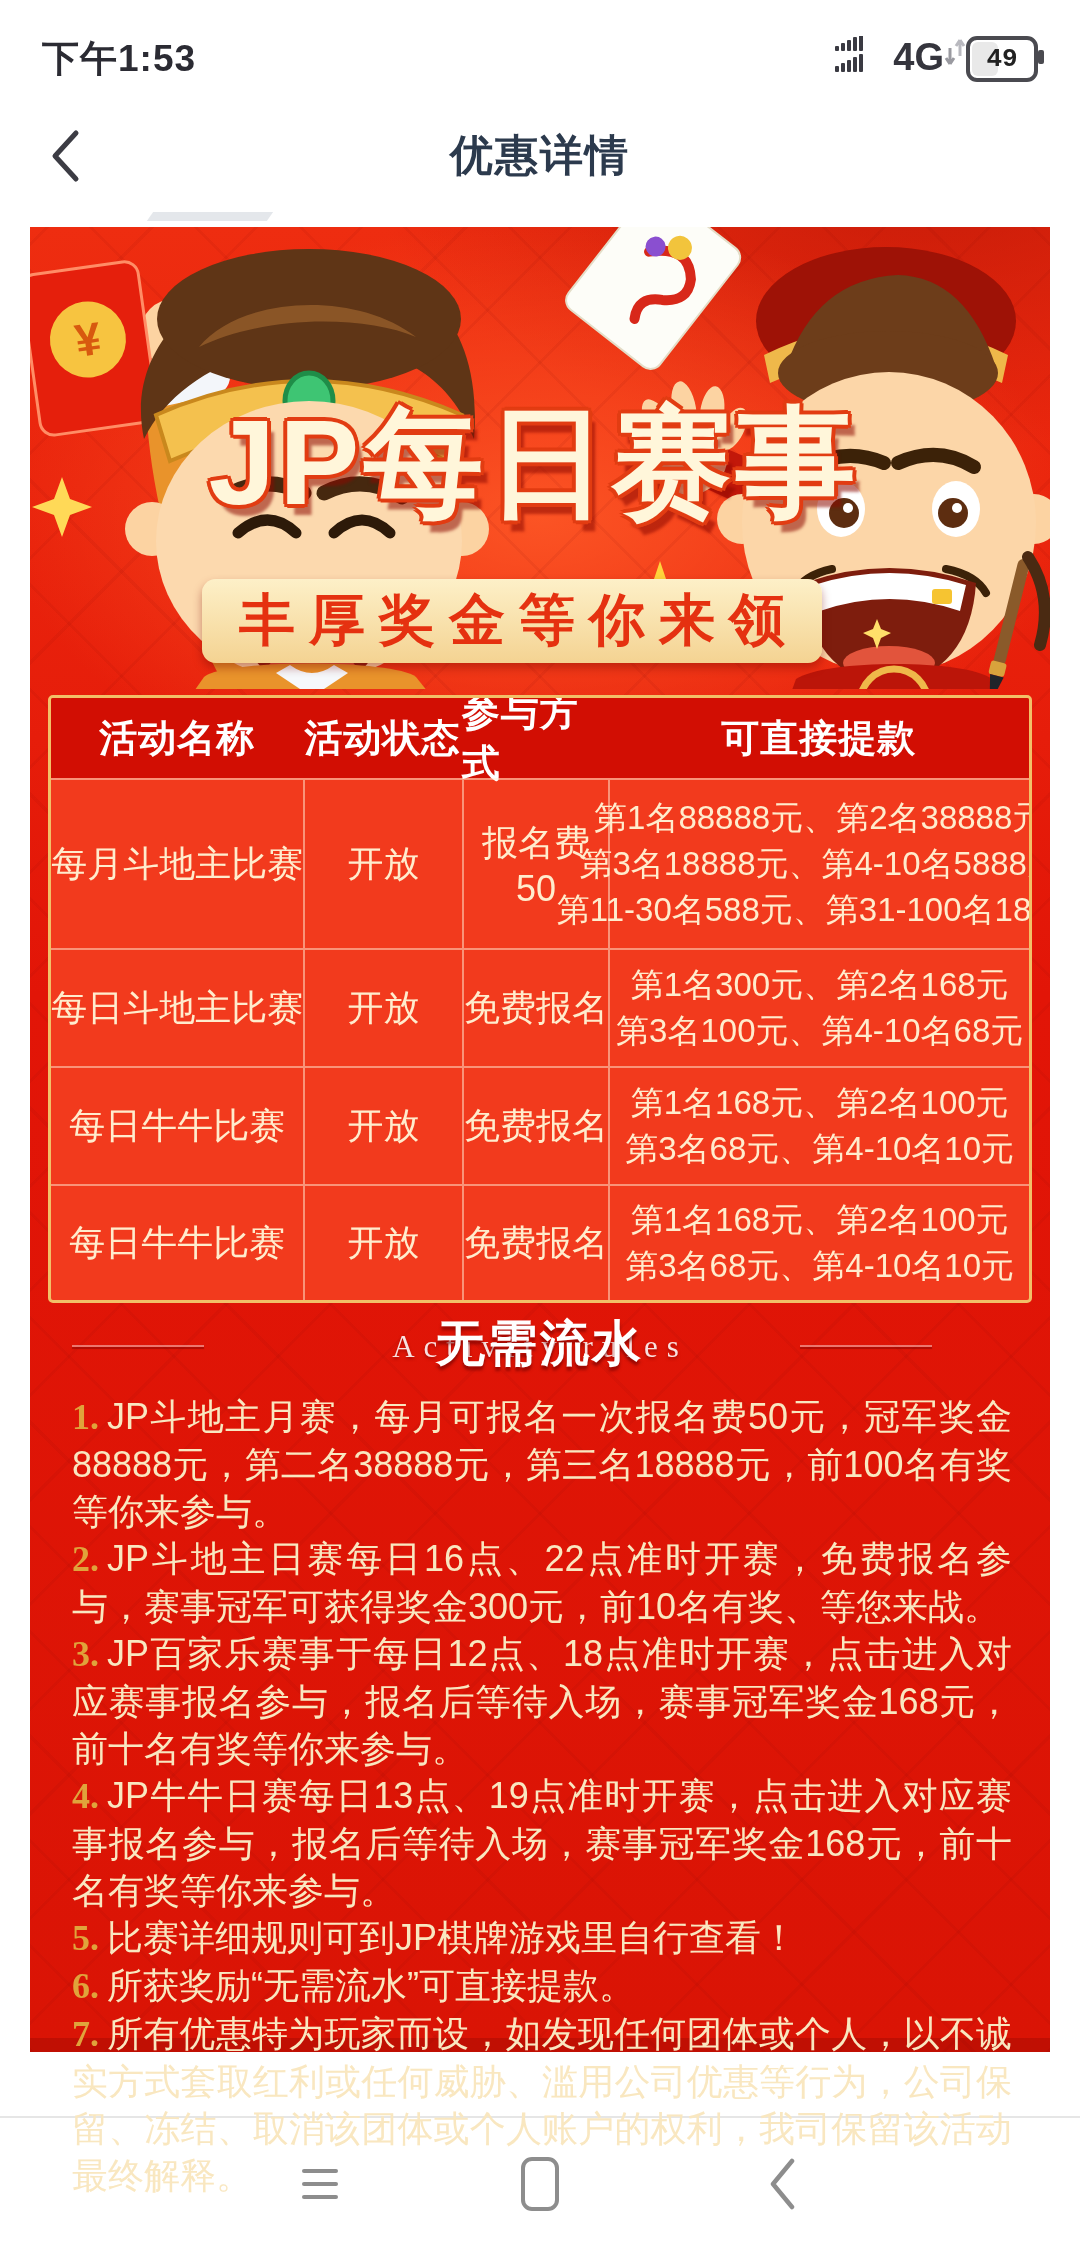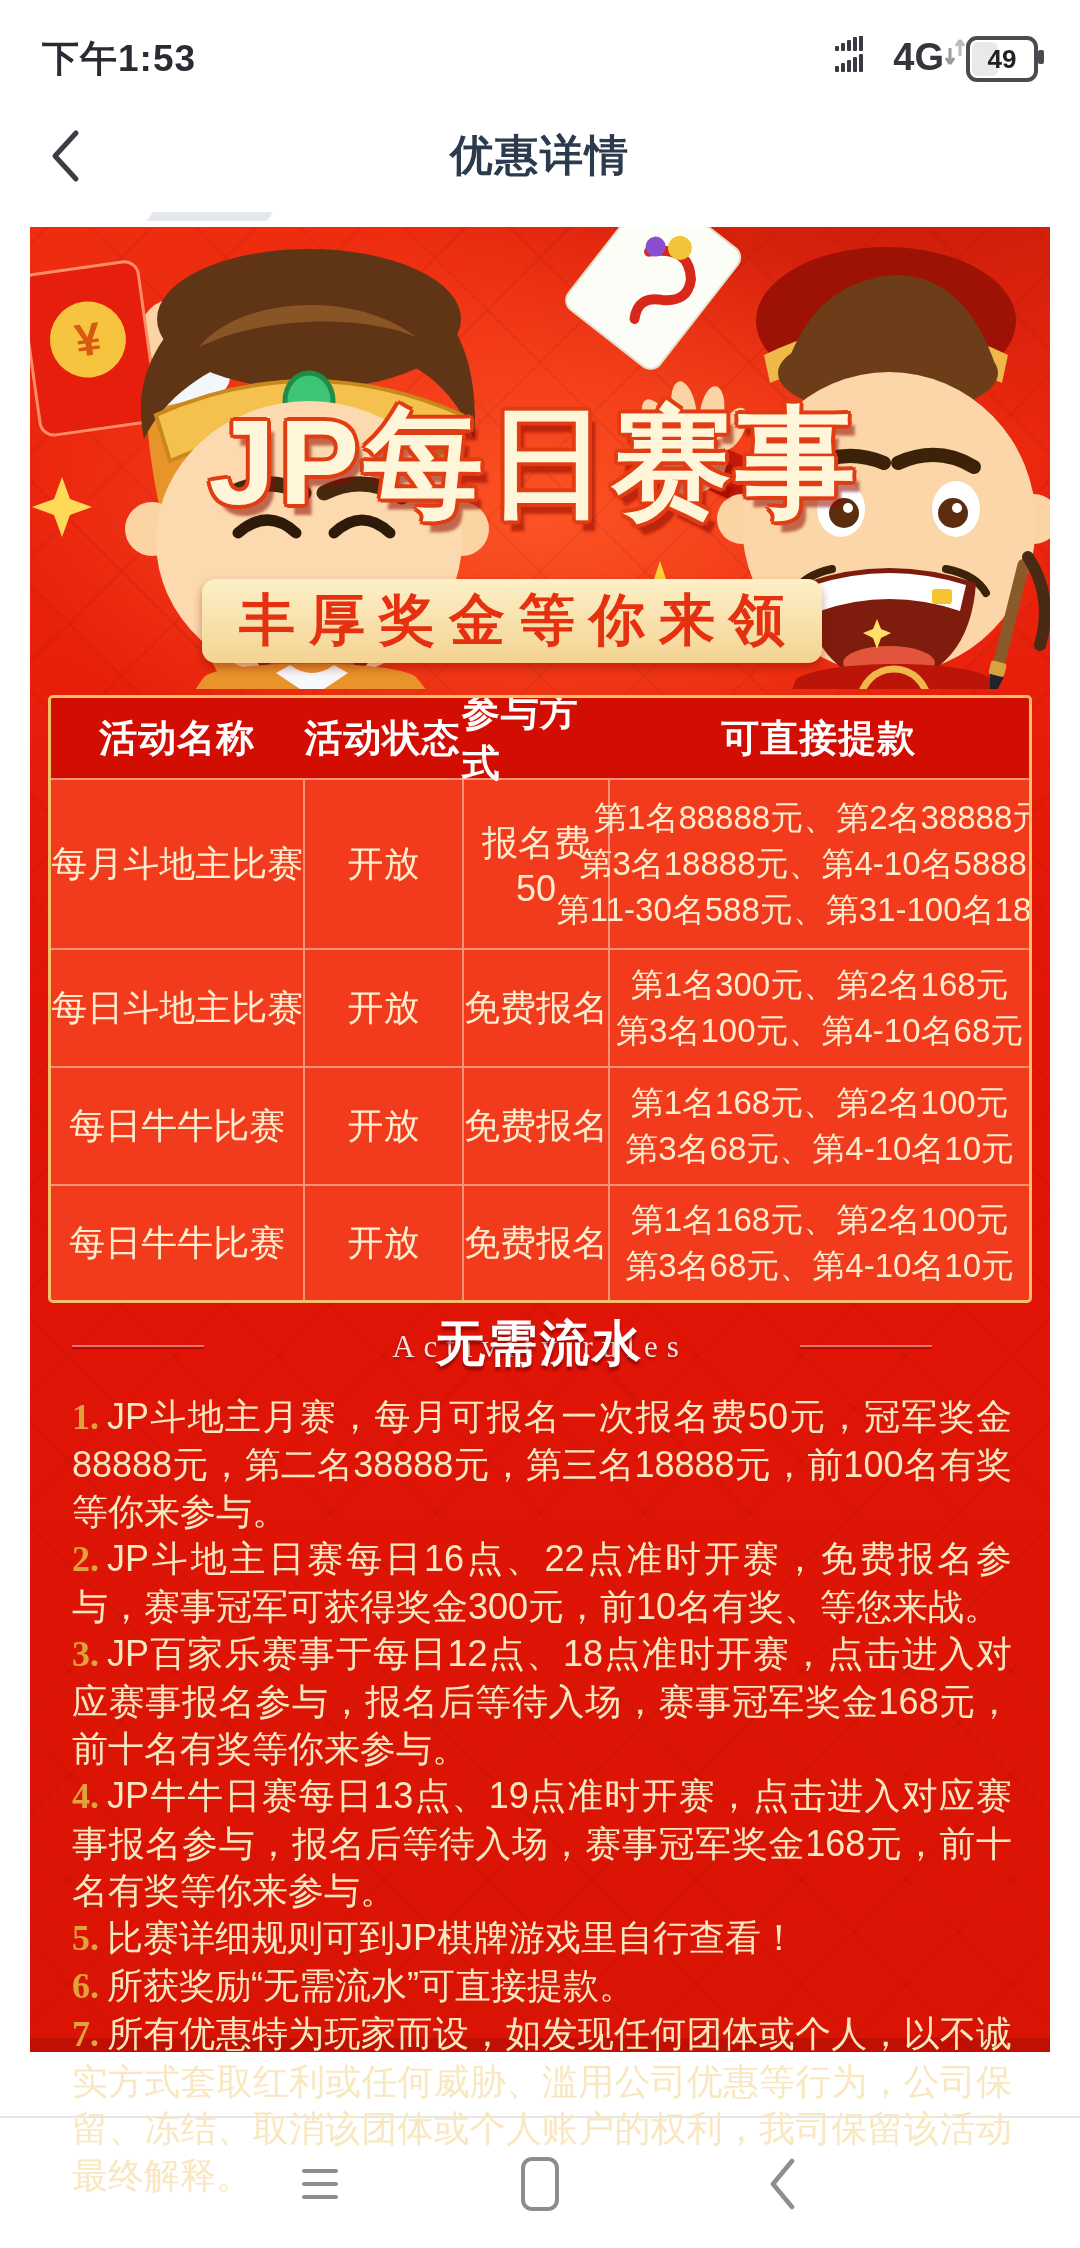--- a/index.html
+++ b/index.html
@@ -6,21 +6,21 @@
   .screen{position:relative;width:1080px;height:2248px;background:#ffffff;overflow:hidden;
           font-family:"Liberation Sans",sans-serif;}
 
   
   .status-bar{position:absolute;top:26px;left:0;right:0;height:66px;display:flex;
               align-items:center;padding:0 42px;box-sizing:border-box;}
   .status-time{font-size:37px;font-weight:600;color:#2b2b33;letter-spacing:1px;}
   .status-right{margin-left:auto;display:flex;align-items:flex-start;}
   .net-label{font-size:38px;font-weight:600;color:#35353d;}
   .battery{position:relative;width:64px;height:38px;border:4px solid #4a4a50;border-radius:11px;
-           background:#fff;display:flex;align-items:center;justify-content:center;}
+           background:#fff;display:flex;align-items:center;justify-content:center;font-family:Liberation Mono, monospace;}
   .battery .fill{position:absolute;left:2px;top:2px;bottom:2px;width:26px;background:#e9e9e9;border-radius:6px;}
   .battery .pct{position:relative;font-size:26px;font-weight:700;color:#222;}
   .battery .nub{position:absolute;right:-10px;top:10px;width:6px;height:14px;background:#4a4a50;border-radius:2px;}
 
   
   .app-header{position:absolute;top:100px;left:0;right:0;height:112px;background:#fff;padding-left:36px;}
   .back-btn{position:absolute;left:30px;top:18px;width:70px;height:76px;display:flex;
             align-items:center;justify-content:center;}
   .page-title{position:absolute;left:0;right:0;top:50%;transform:translateY(-50%);
               text-align:center;font-size:43px;font-weight:600;color:#2c3a4d;letter-spacing:2px;}

